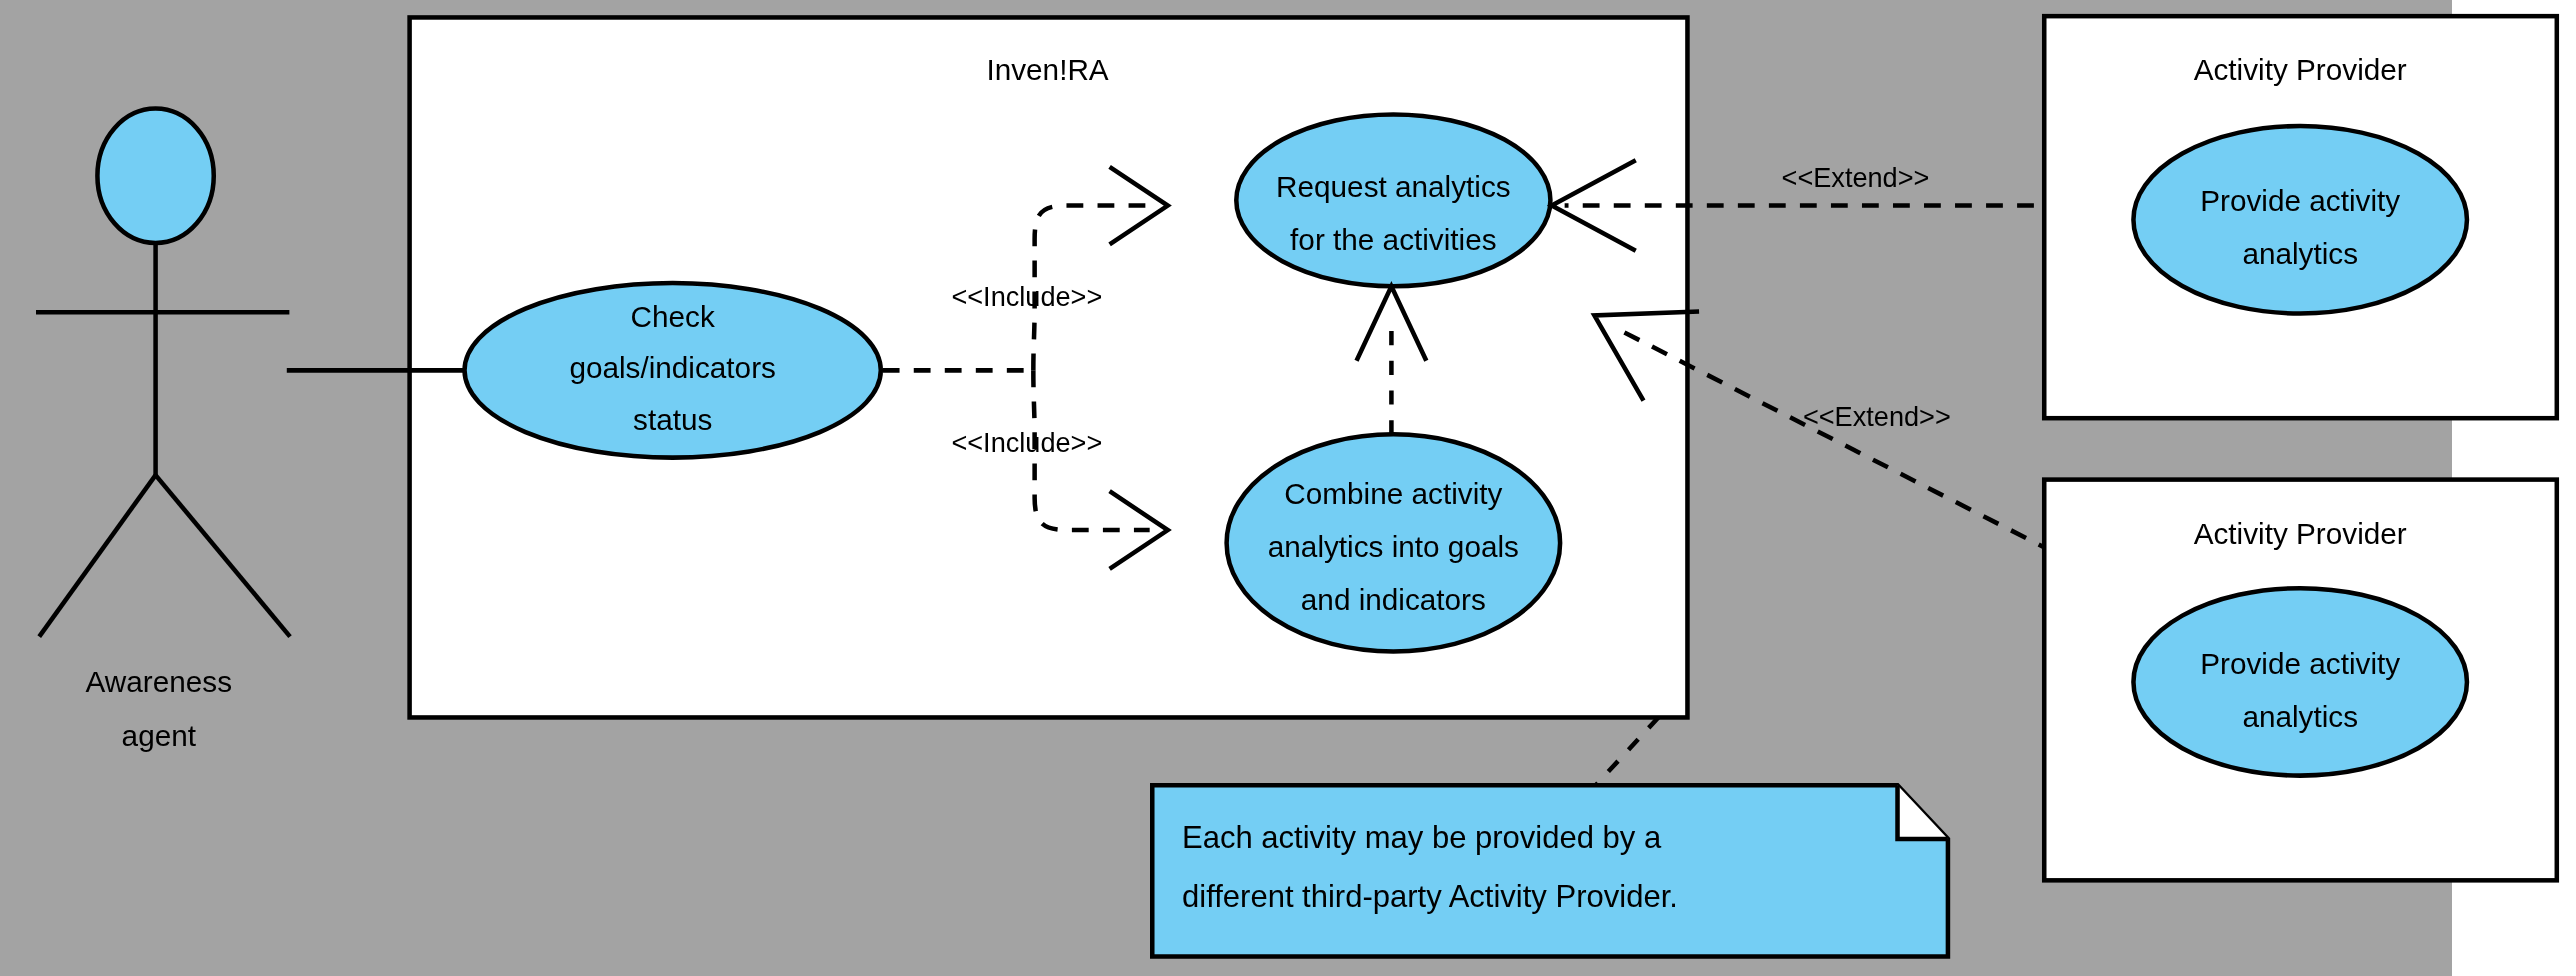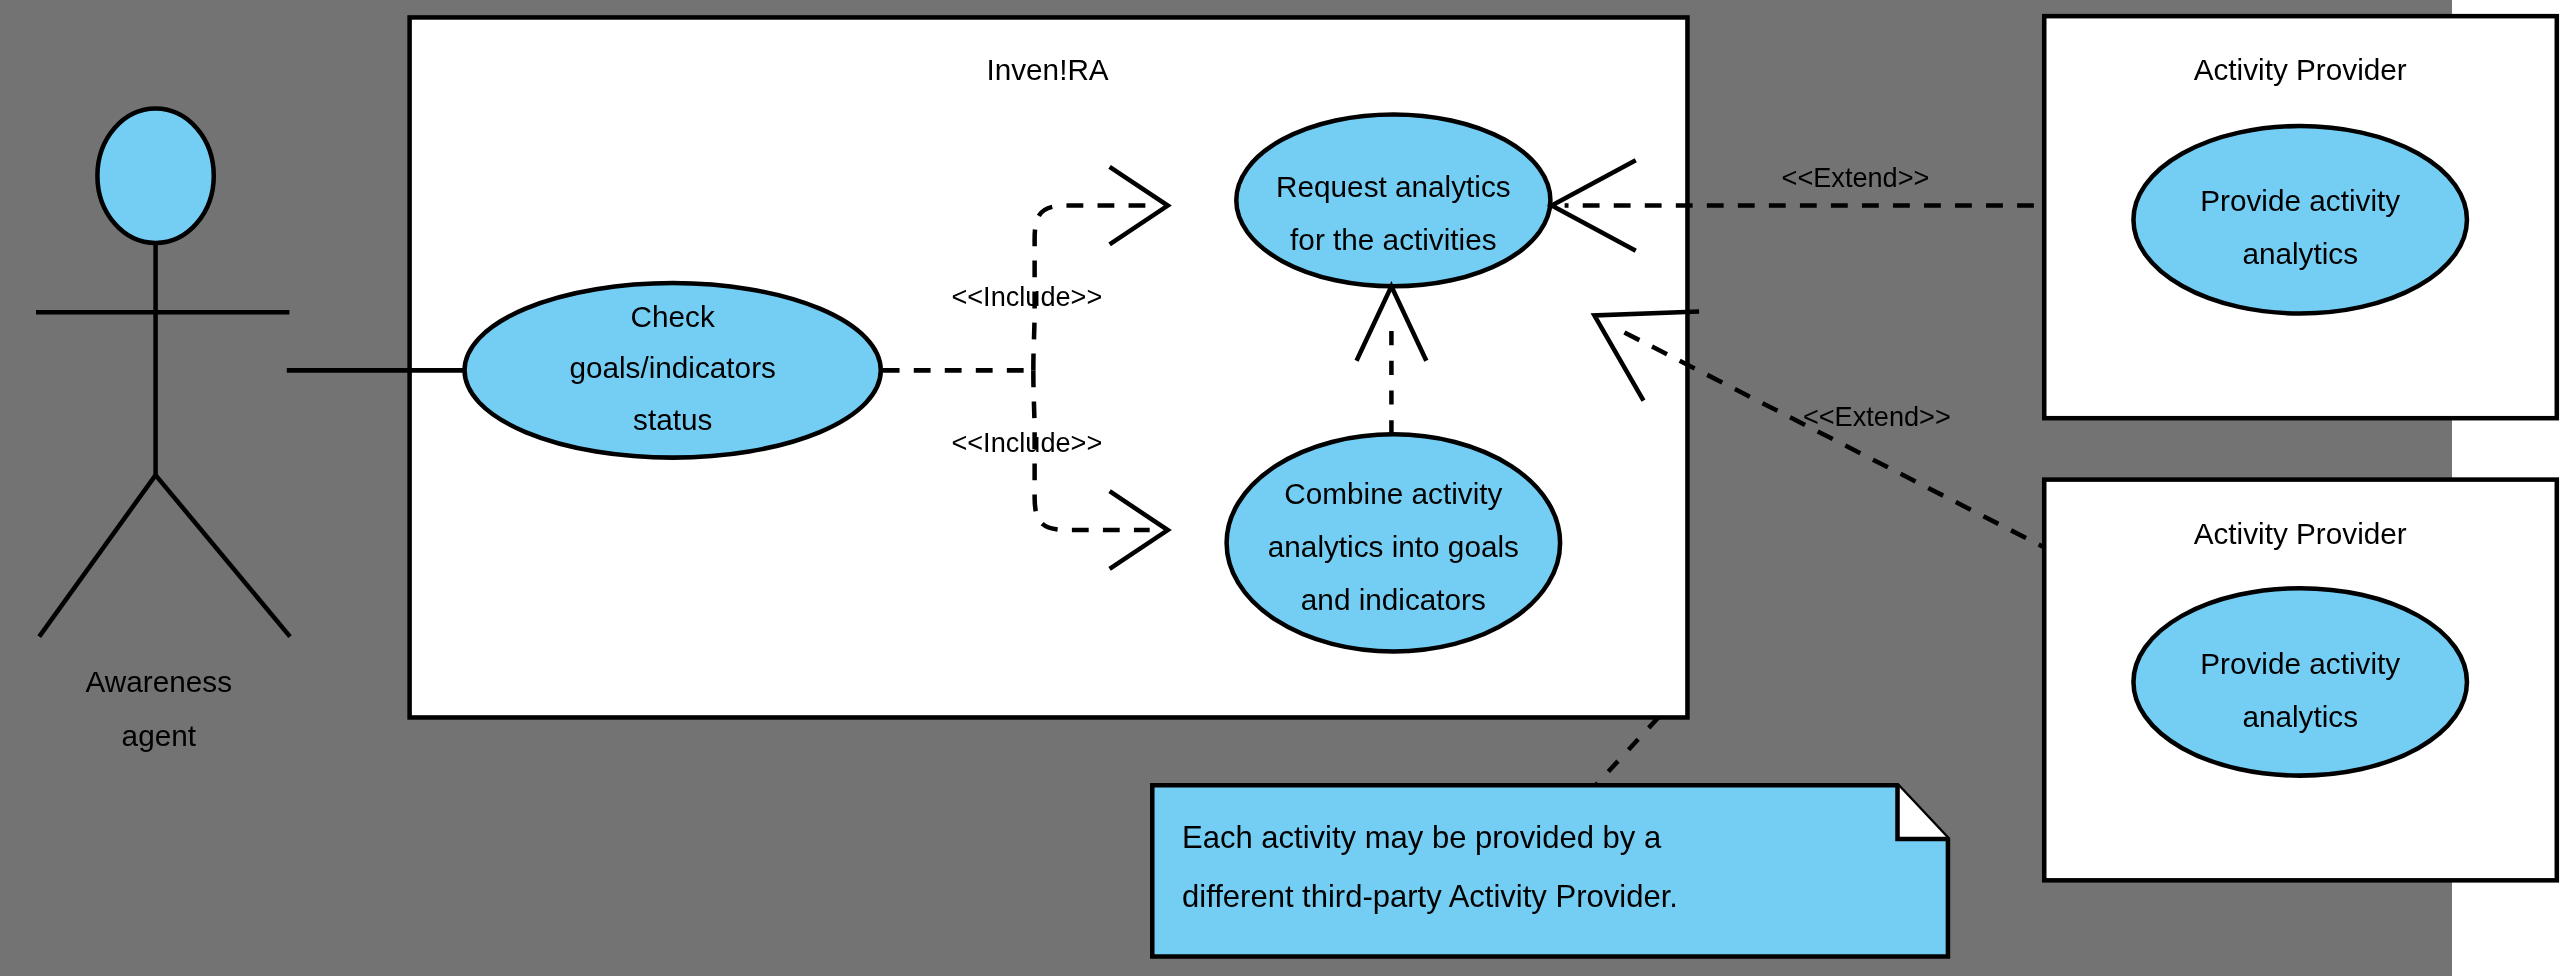--- a/index.html
+++ b/index.html
@@ -11,21 +11,21 @@
   body {
     width: 2576px;
     height: 976px;
     font-family: "Liberation Sans", sans-serif;
     overflow: hidden;
   }
   #diagram-root {
     position: relative;
     width: 2452px;
     height: 976px;
-    background: #737373;
+    background: #a3a3a3;
   }
   svg#uml-canvas {
     display: block;
     width: 2576px;
     height: 976px;
   }
   .usecase-ellipse {
     stroke: #000000;
     stroke-width: 7;
   }

